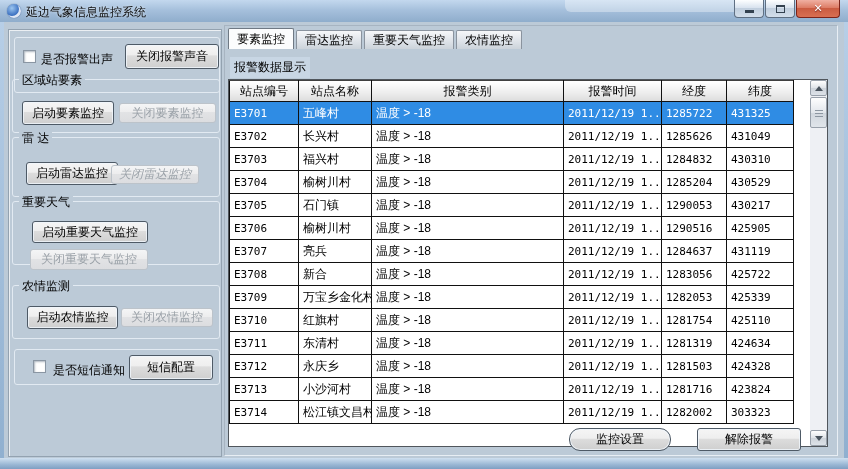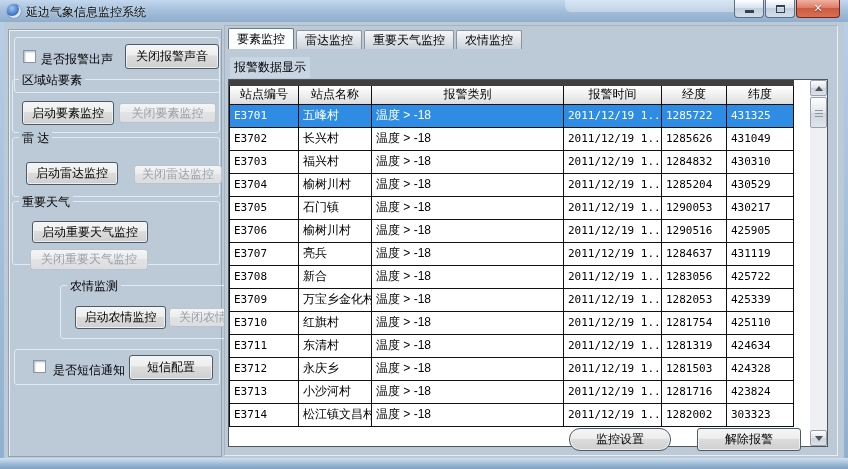--- a/index.html
+++ b/index.html
@@ -56,27 +56,27 @@
   .soundbox .checkbox{left:8px;top:12px;}
   .soundbox .cb-label{left:26px;top:13px;}
   .soundbox .btn{left:110px;top:6px;width:94px;height:25px;}
 
   .g1{left:3px;top:49px;width:208px;height:54px;}
   .g1 .start{left:9px;top:21px;width:92px;height:24px;}
   .g1 .stop{left:106px;top:23px;width:97px;height:20px;}
 
   .g2{left:3px;top:107px;width:208px;height:60px;}
   .g2 .start{left:13px;top:24px;width:92px;height:23px;}
-  .g2 .stop{left:121px;top:27px;width:88px;height:19px;}
+  .g2 .stop{left:98px;top:27px;width:88px;height:19px;font-style:italic;}
 
   .g3{left:3px;top:171px;width:208px;height:64px;}
   .g3 .start{left:19px;top:19px;width:116px;height:22px;}
   .g3 .stop{left:17px;top:47px;width:118px;height:21px;}
 
-  .g4{left:3px;top:255px;width:208px;height:54px;margin-left:48px;}
+  .g4{left:3px;top:255px;width:208px;height:54px;}
   .g4 .start{left:14px;top:20px;width:91px;height:23px;}
   .g4 .stop{left:108px;top:22px;width:92px;height:19px;}
 
   .smsbox{left:5px;top:319px;width:206px;height:36px;}
   .smsbox .checkbox{left:18px;top:10px;}
   .smsbox .cb-label{left:38px;top:12px;}
   .smsbox .btn{left:114px;top:5px;width:84px;height:25px;}
 
   
   .main{position:absolute;left:220px;top:3px;width:614px;height:431px;
@@ -92,21 +92,21 @@
   .listview{position:absolute;left:3px;top:53px;width:600px;height:368px;background:#fff;
     border:1px solid #50565c;}
   table.grid{border-collapse:collapse;table-layout:fixed;width:564px;}
   table.grid th{height:21px;font-weight:normal;text-align:center;padding:0 2px;
     background:linear-gradient(#ffffff,#ececec 60%,#dcdcdc);
     border-right:1px solid #111;border-bottom:1px solid #111;box-shadow:inset 0 1px 0 #fff;overflow:hidden;white-space:nowrap;}
   table.grid td{height:23px;padding:0 0 0 4px;border-right:1px solid #111;border-bottom:1px solid #111;
     overflow:hidden;white-space:nowrap;font-size:12px;}
   table.grid td:nth-child(1),table.grid td:nth-child(4),
   table.grid td:nth-child(5),table.grid td:nth-child(6){font-family:"DejaVu Sans Mono",monospace;font-size:11px;}
-  table.grid{border-left:1px solid #111;border-top:6px solid #404040;}
+  table.grid{border-left:1px solid #111;border-top:1px solid #404040;}
   tr.selected td{background:#2f8ce4;color:#fff;}
 
   .vscroll{position:absolute;right:0;top:0;width:17px;height:366px;background:#eef0f4;}
   .sb-btn{position:absolute;left:0;width:17px;height:16px;border:1px solid #98a0aa;border-radius:2px;
     background:linear-gradient(#fefefe,#dfe3e8 50%,#cdd3da 51%,#dde2e8);
     display:flex;align-items:center;justify-content:center;}
   .sb-up{top:0;}
   .sb-down{bottom:0;}
   .tri-up{width:0;height:0;border-left:4px solid transparent;border-right:4px solid transparent;border-bottom:5px solid #4a545e;}
   .tri-down{width:0;height:0;border-left:4px solid transparent;border-right:4px solid transparent;border-top:5px solid #4a545e;}

